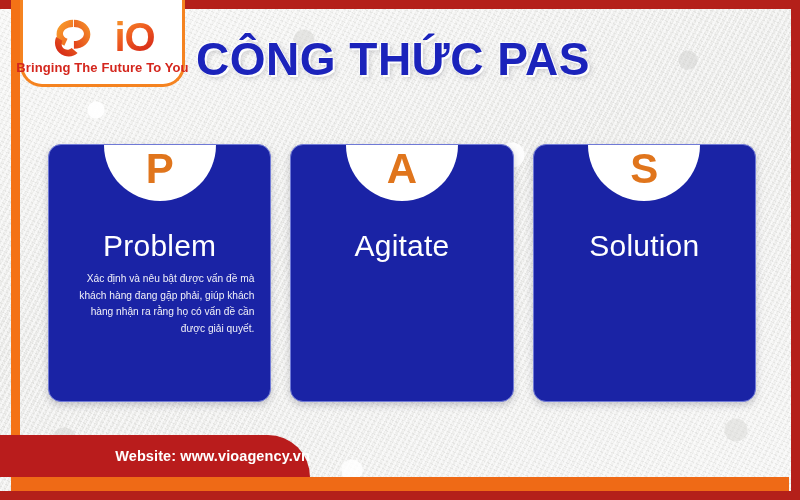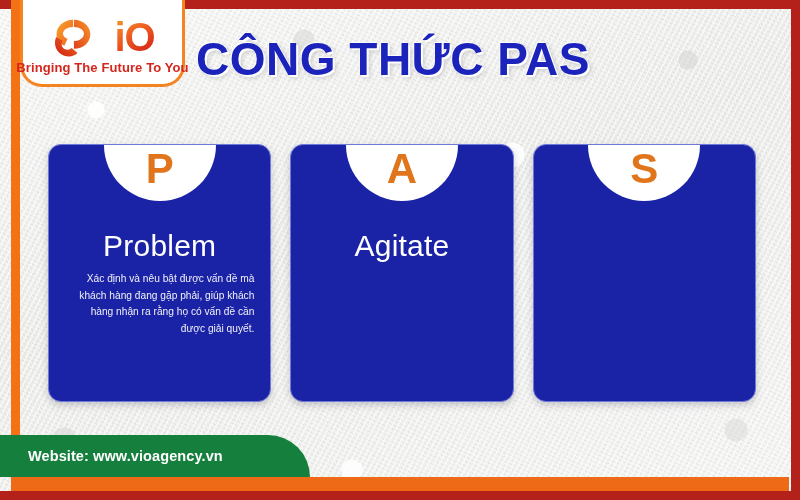--- a/index.html
+++ b/index.html
@@ -179,25 +179,26 @@
     font-size: 10.2px;
     line-height: 1.62;
     color: #f0f0f8;
   }
 
   
   .footer-banner {
     position: absolute;
     left: 0; bottom: 23px;
     width: 310px; height: 42px;
-    background: #15803d;
+    background: #b91c1c;
     border-radius: 0 42px 0 0;
     display: flex;
     align-items: center;
     padding-left: 28px;
+    justify-content: flex-end;
   }
   .footer-text {
     font-size: 14.5px;
     font-weight: bold;
     color: #ffffff;
     letter-spacing: .1px;
     white-space: nowrap;
   }
 </style>
 </head>
@@ -256,20 +257,21 @@
       <div class="card-badge">
         <span class="card-letter">A</span>
       </div>
       <div class="card-title">Agitate</div>
     </div>
 
     <div class="card">
       <div class="card-badge">
         <span class="card-letter">S</span>
       </div>
+      <div class="card-title">Solution</div>
     </div>
 
   </div>
 
   <div class="footer-banner">
     <span class="footer-text">Website: www.vioagency.vn</span>
   </div>
 
 </div>
 

